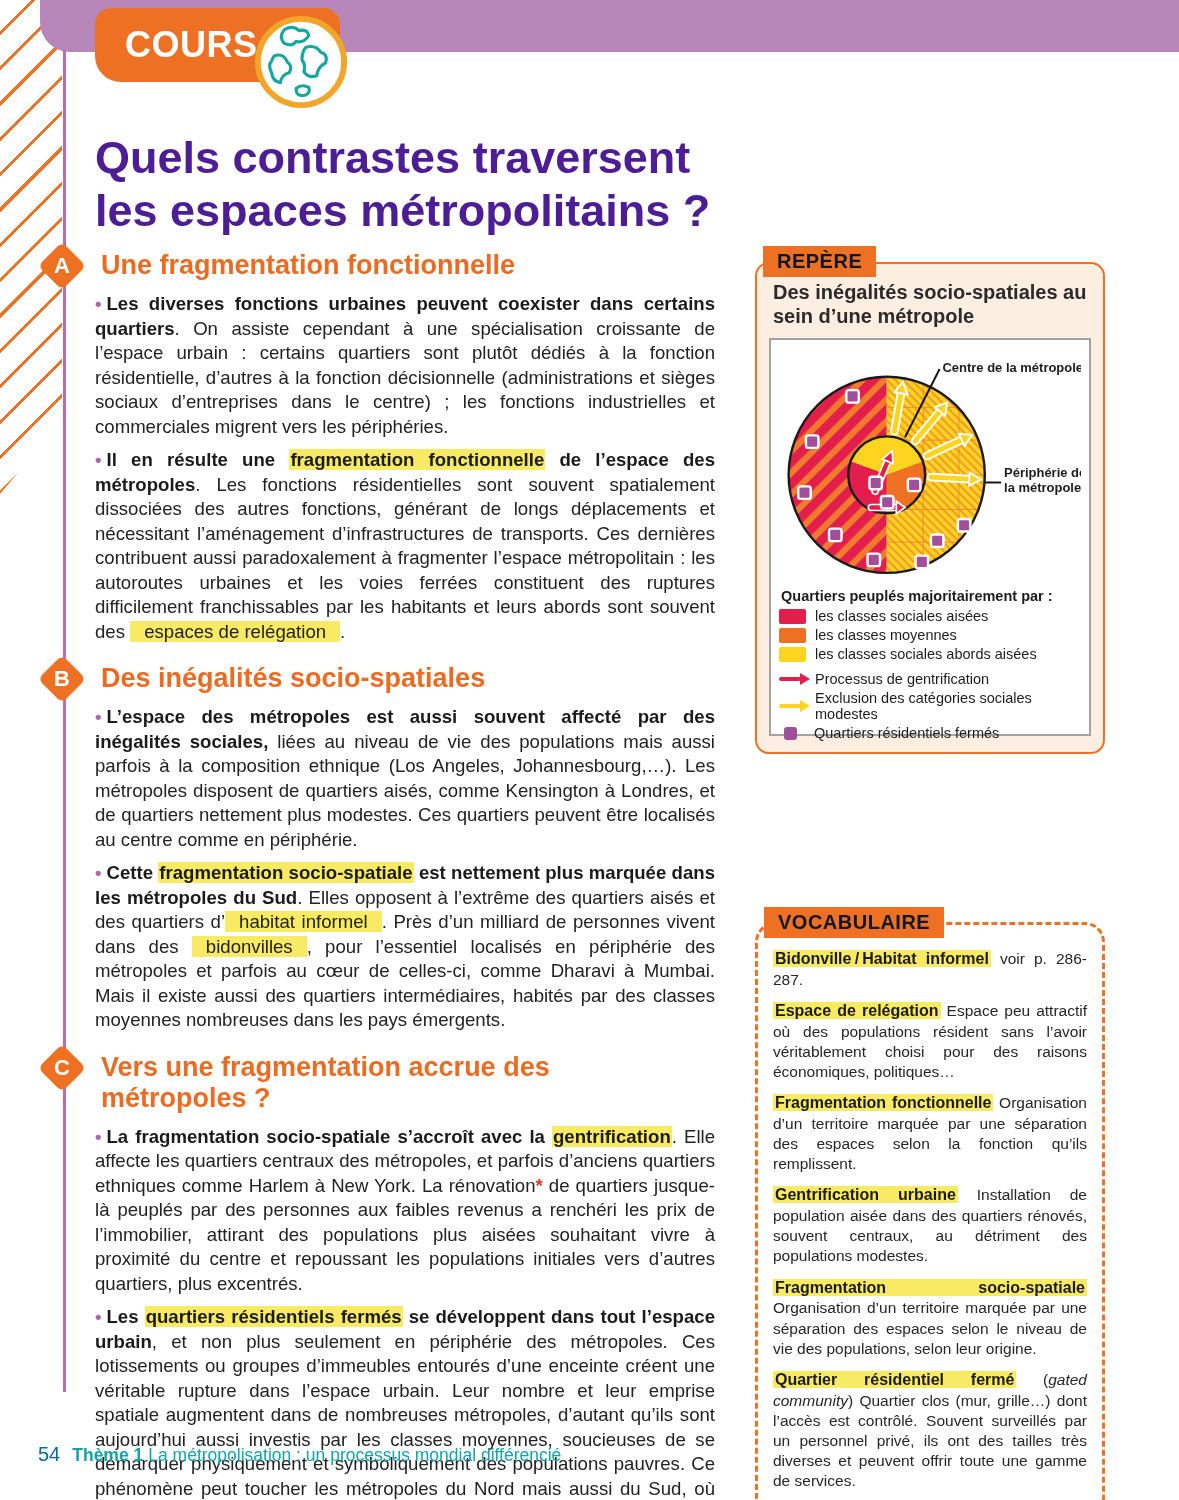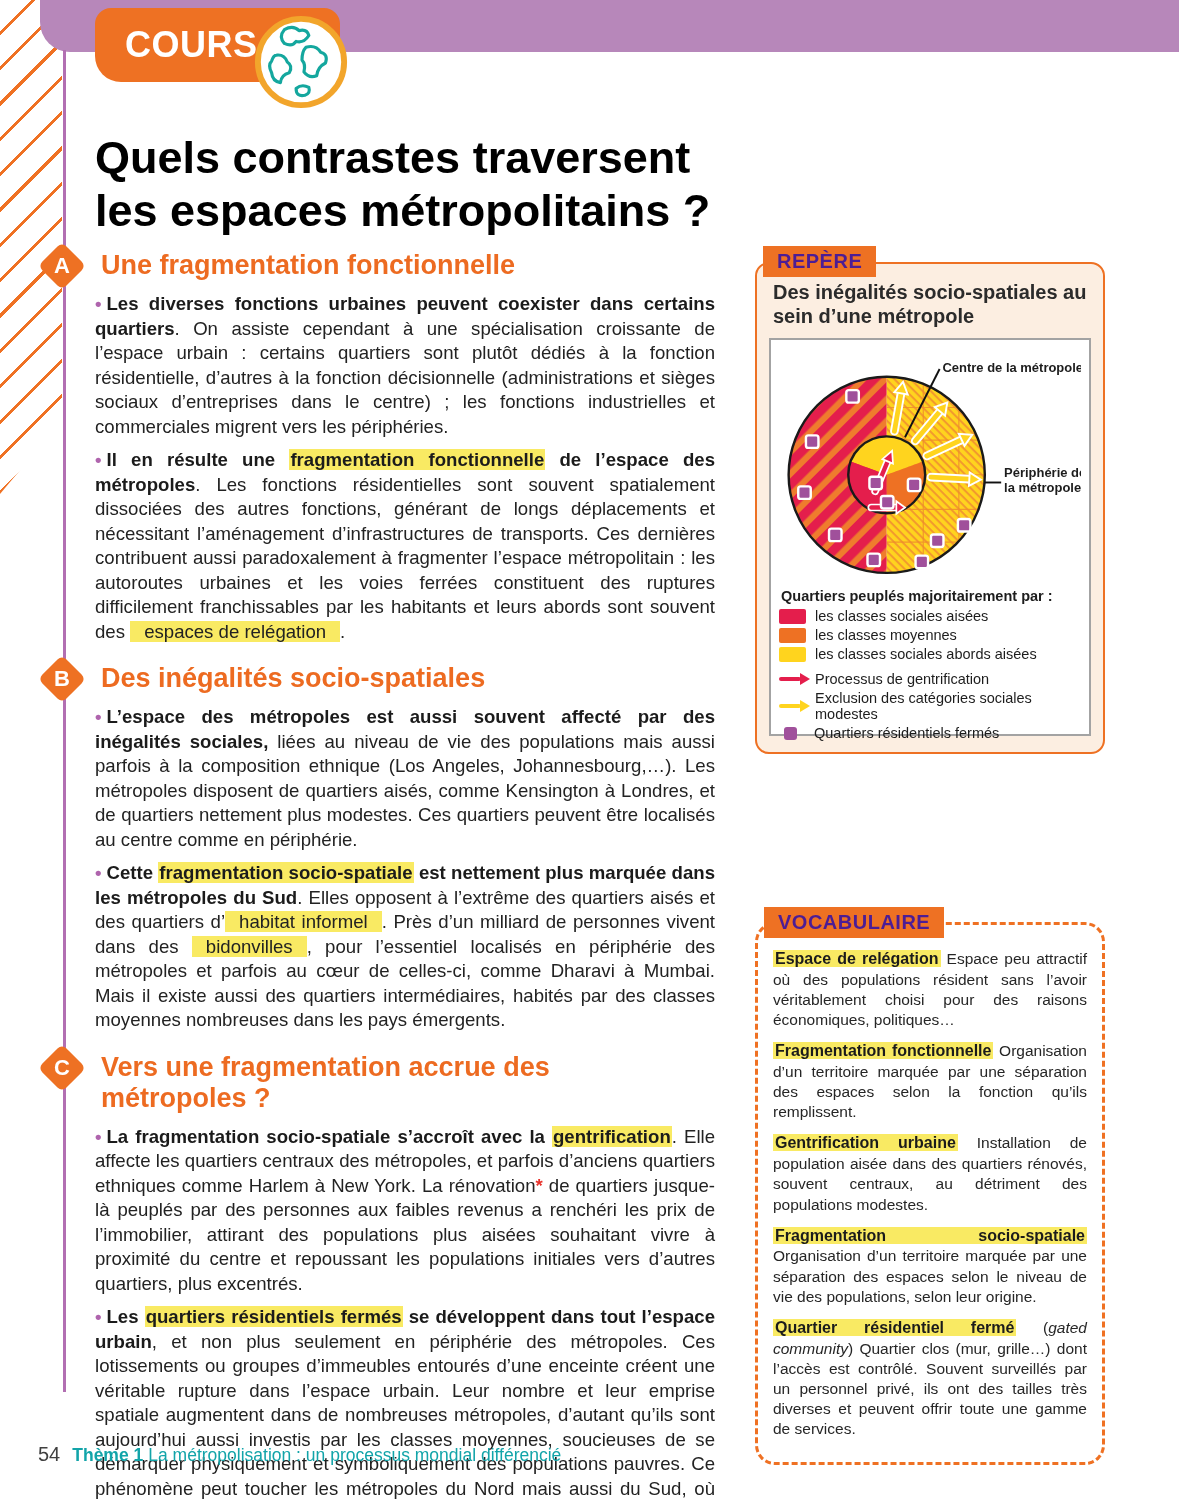--- a/index.html
+++ b/index.html
@@ -11,39 +11,39 @@
   .stripes{
     position:absolute;left:0;top:0;width:62px;height:494px;
     background:repeating-linear-gradient(135deg,#fff 0 22px,#ef7123 22px 25px);
     clip-path:polygon(0 0,100% 0,100% 85%,0 100%);
   }
   .vline{position:absolute;left:63px;top:50px;width:3px;height:1342px;background:#b26fb2;}
   .pband{position:absolute;left:40px;right:0;top:0;height:52px;background:#b787ba;border-bottom-left-radius:30px;}
   .cours-badge{position:absolute;left:95px;top:8px;width:245px;height:74px;background:#ee7123;border-radius:16px 16px 16px 26px;}
   .cours-badge .lbl{display:block;padding-left:30px;line-height:74px;color:#fff;font-weight:700;font-size:36px;letter-spacing:.5px;}
   .globe{position:absolute;left:252px;top:12px;width:98px;height:100px;}
-  .page-title{position:absolute;left:95px;top:102px;width:650px;font-size:45px;line-height:1.17;font-weight:700;color:#000000;}
+  .page-title{position:absolute;left:95px;top:102px;width:650px;font-size:45px;line-height:1.17;font-weight:700;color:#4c1d95;}
 
   
   .main-col{position:absolute;left:63px;top:250px;width:652px;padding-left:32px;box-sizing:border-box;}
   .section-heading{position:relative;font-size:27px;font-weight:700;color:#ed6b21;margin:0 0 11px 6px;}
   .sec-b .section-heading,.sec-c .section-heading{margin-top:19px;}
   .diamond{position:absolute;left:-56px;top:-1px;width:34px;height:34px;background:#ee7123;transform:rotate(45deg);border-radius:6px;}
   .dletter{display:block;transform:rotate(-45deg);color:#fff;font-weight:700;font-size:22px;text-align:center;line-height:34px;}
   .para{font-size:18.6px;line-height:24.5px;color:#222;text-align:justify;margin:0 0 9px 0;}
   .bullet{color:#af64ad;font-weight:700;margin-right:5px;}
   .seg-b{font-weight:700;color:#1b1b1b;}
   .seg-bh{font-weight:700;color:#1b1b1b;background:#f9ea63;padding:0 1px;}
   .seg-h{background:#f9ea63;padding:0 14px;}
   .seg-i{font-style:italic;}
   .seg-ast{color:#e8312a;font-weight:700;}
 
   
   .repere-box{position:absolute;left:755px;top:262px;width:350px;height:492px;background:#fceee1;border:2.5px solid #ee7123;border-radius:14px;box-sizing:border-box;}
-  .box-label{position:absolute;top:-18px;left:6px;background:#ee7123;color:#4c1d95;font-weight:700;font-size:20px;padding:4px 14px;letter-spacing:.5px;}
+  .box-label{position:absolute;top:-18px;left:6px;background:#ee7123;color:#0f172a;font-weight:700;font-size:20px;padding:4px 14px;letter-spacing:.5px;}
   .repere-title{font-size:20px;font-weight:600;color:#2b2b2b;padding:16px 12px 9px 16px;line-height:1.22;}
   .repere-inner{margin:0 12px 12px 12px;background:#fff;border:2px solid #a3a3a3;box-sizing:border-box;padding:4px 8px 16px 8px;height:398px;}
   .diagram{width:100%;display:block;}
   .dlabel{font:600 13.5px "Liberation Sans",sans-serif;fill:#1d1d1d;}
   .legend-title{font-size:14.5px;font-weight:700;color:#1d1d1d;margin:2px 0 4px 2px;}
   .leg-row{display:flex;align-items:center;margin:3px 0;font-size:14.5px;color:#1d1d1d;}
   .sw{width:27px;height:15px;border-radius:2px;flex:0 0 auto;margin-right:9px;}
   .sw-red{background:#e41e4c;}.sw-orange{background:#ee7123;}.sw-yellow{background:#ffd41e;}
   .leg-symbols{margin-top:9px;}
   .arrow{width:22px;height:4px;position:relative;border-radius:2px;flex:0 0 auto;margin-right:14px;}
@@ -52,21 +52,21 @@
   .arrow-yellow{background:#ffd41e;}.arrow-yellow::after{border-left-color:#ffd41e;}
   .sq-purple{width:13px;height:13px;background:#a0509b;border-radius:3px;flex:0 0 auto;margin:0 17px 0 5px;}
 
   
   .vocab-box{position:absolute;left:755px;top:922px;width:350px;background:#fff;border:3px dashed #ef7123;border-radius:20px;padding:24px 15px 12px 15px;box-sizing:border-box;}
   .vocab-entry{font-size:15.5px;line-height:1.3;color:#262626;text-align:justify;margin:0 0 11px 0;}
   .term{font-weight:700;background:#f9ea63;padding:0 2px;font-size:16px;color:#1b1b1b;}
 
   
   .footer{position:absolute;left:38px;top:1443px;display:flex;align-items:baseline;}
-  .page-num{font-size:20px;color:#404040;margin-right:12px;}
+  .page-num{font-size:20px;color:#0369a1;margin-right:12px;}
   .theme-label{font-size:17.5px;font-weight:700;color:#12a4a9;margin-right:5px;}
   .theme-title{font-size:17.5px;color:#12a4a9;}
 </style>
 </head>
 <body>
 
 <div class="stripes"></div>
 <div class="pband"></div>
 <div class="vline"></div>
 
@@ -245,20 +245,21 @@
             <span class="sq-purple"></span>
             <span>Quartiers résidentiels fermés</span>
           </div>
       </div>
     </div>
   </div>
 </aside>
 
 <aside class="vocab-box">
   <span class="box-label">VOCABULAIRE</span>
+  <p class="vocab-entry"><span class="term">Bidonville / Habitat informel</span><span><span class="seg-n"> voir p. 286-287.</span></span></p>
   <p class="vocab-entry"><span class="term">Espace de relégation</span><span><span class="seg-n"> Espace peu attractif où des populations résident sans l’avoir véritablement choisi pour des raisons économiques, politiques…</span></span></p>
   <p class="vocab-entry"><span class="term">Fragmentation fonctionnelle</span><span><span class="seg-n"> Organisation d’un territoire marquée par une séparation des espaces selon la fonction qu’ils remplissent.</span></span></p>
   <p class="vocab-entry"><span class="term">Gentrification urbaine</span><span><span class="seg-n"> Installation de population aisée dans des quartiers rénovés, souvent centraux, au détriment des populations modestes.</span></span></p>
   <p class="vocab-entry"><span class="term">Fragmentation socio-spatiale</span><span><span class="seg-n"> Organisation d’un territoire marquée par une séparation des espaces selon le niveau de vie des populations, selon leur origine.</span></span></p>
   <p class="vocab-entry"><span class="term">Quartier résidentiel fermé</span><span><span class="seg-n"> (</span><span class="seg-i">gated community</span><span class="seg-n">) Quartier clos (mur, grille…) dont l’accès est contrôlé. Souvent surveillés par un personnel privé, ils ont des tailles très diverses et peuvent offrir toute une gamme de services.</span></span></p>
 </aside>
 
 <div class="footer">
   <span class="page-num">54</span>
   <span class="theme-label">Thème 1</span>

